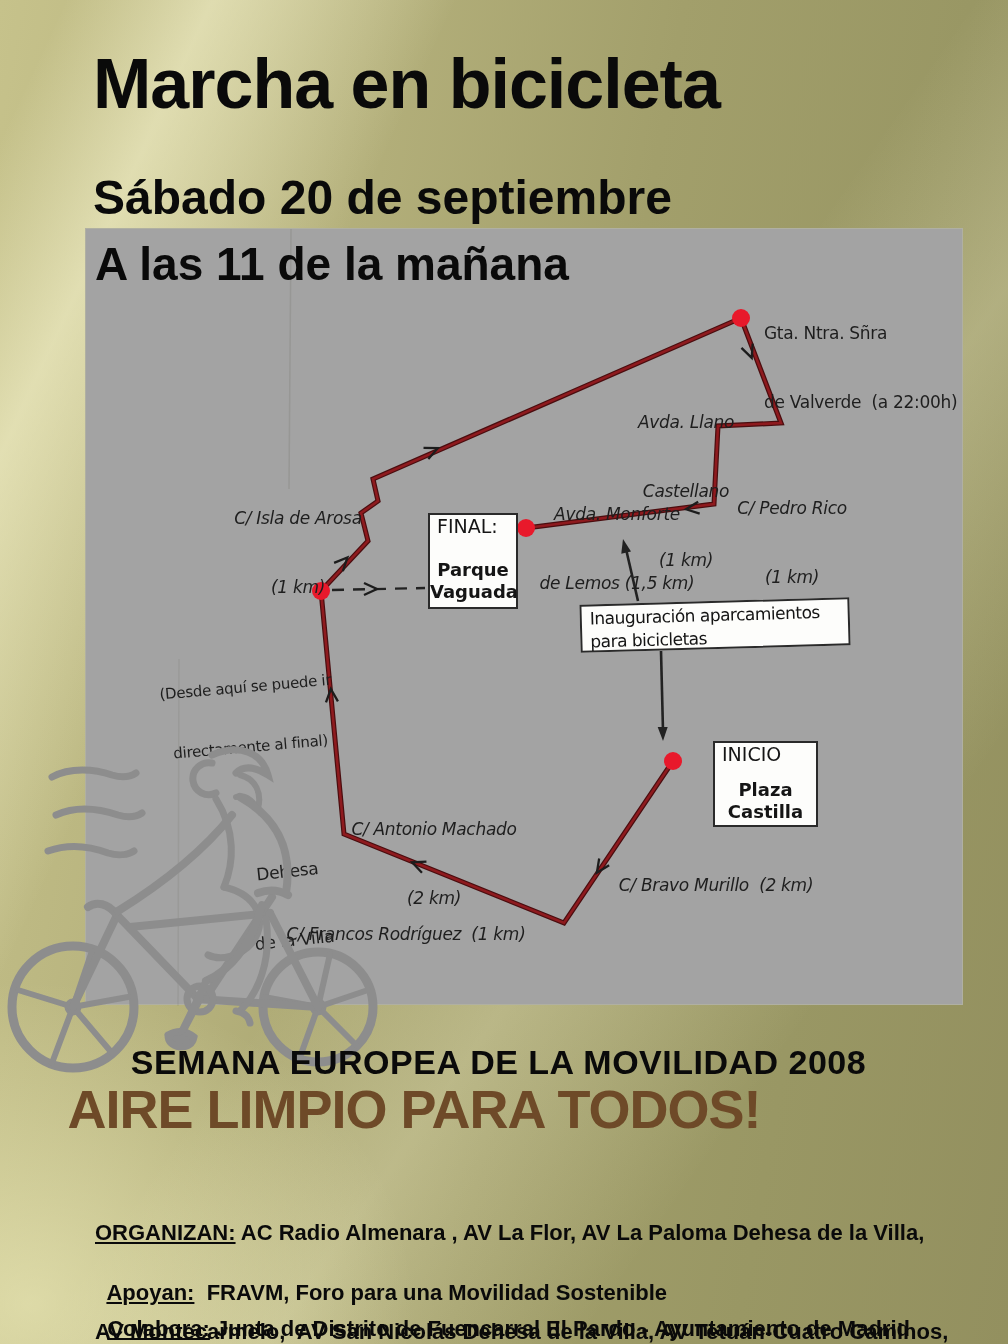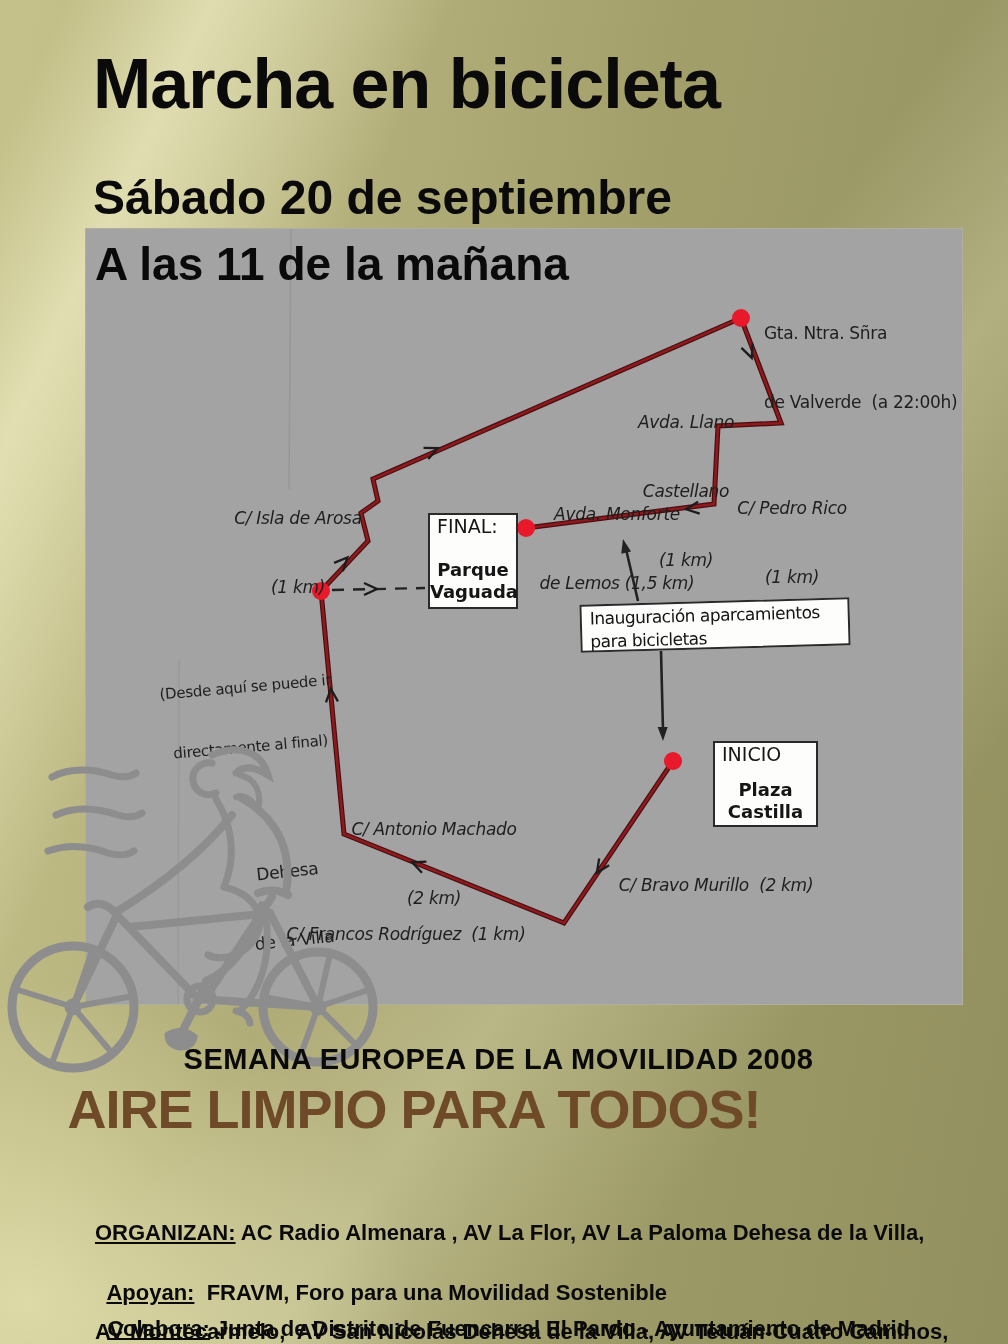--- a/index.html
+++ b/index.html
@@ -35,21 +35,21 @@
   .mbox .tag{display:block;font-size:19px;padding:0 0 0 7px;}
   .mbox .big{display:block;font-size:18px;font-weight:700;text-align:center;line-height:22px;white-space:pre;}
   #box-final{left:342px;top:284px;width:90px;height:96px;}
   #box-final .big{margin-top:22px;}
   #box-inicio{left:603px;top:512px;width:105px;height:86px;margin-left:24px;}
   #box-inicio .big{margin-top:14px;}
   #box-inaug{left:494px;top:372px;width:270px;height:48px;transform:rotate(-1.6deg);}
   #box-inaug .line{display:block;font-size:17px;line-height:21px;padding-left:8px;letter-spacing:-0.5px;white-space:pre;margin-top:2px;}
   #sketch{position:absolute;left:0;top:735px;width:430px;height:400px;z-index:5;}
   .ftr{position:absolute;z-index:6;color:#0a0a0a;font-weight:700;}
-  #campaign{left:0;width:997px;text-align:center;top:1043px;font-size:29px;letter-spacing:0.5px;}
+  #campaign{left:0;width:997px;text-align:center;top:1043px;font-size:34px;letter-spacing:0.5px;}
   #slogan{left:0;width:828px;text-align:center;top:1078px;font-size:54px;letter-spacing:-1px;color:#6e4a28;}
   #organizers{left:95px;top:1150px;font-size:22px;line-height:33px;white-space:pre;}
   #apoyan{left:95px;top:1254px;font-size:22px;white-space:pre;}
   #colabora{left:95px;top:1290px;font-size:22px;white-space:pre;}
   .u{text-decoration:underline;}
   .ln{display:block;}
 </style>
 </head>
 <body>
 

